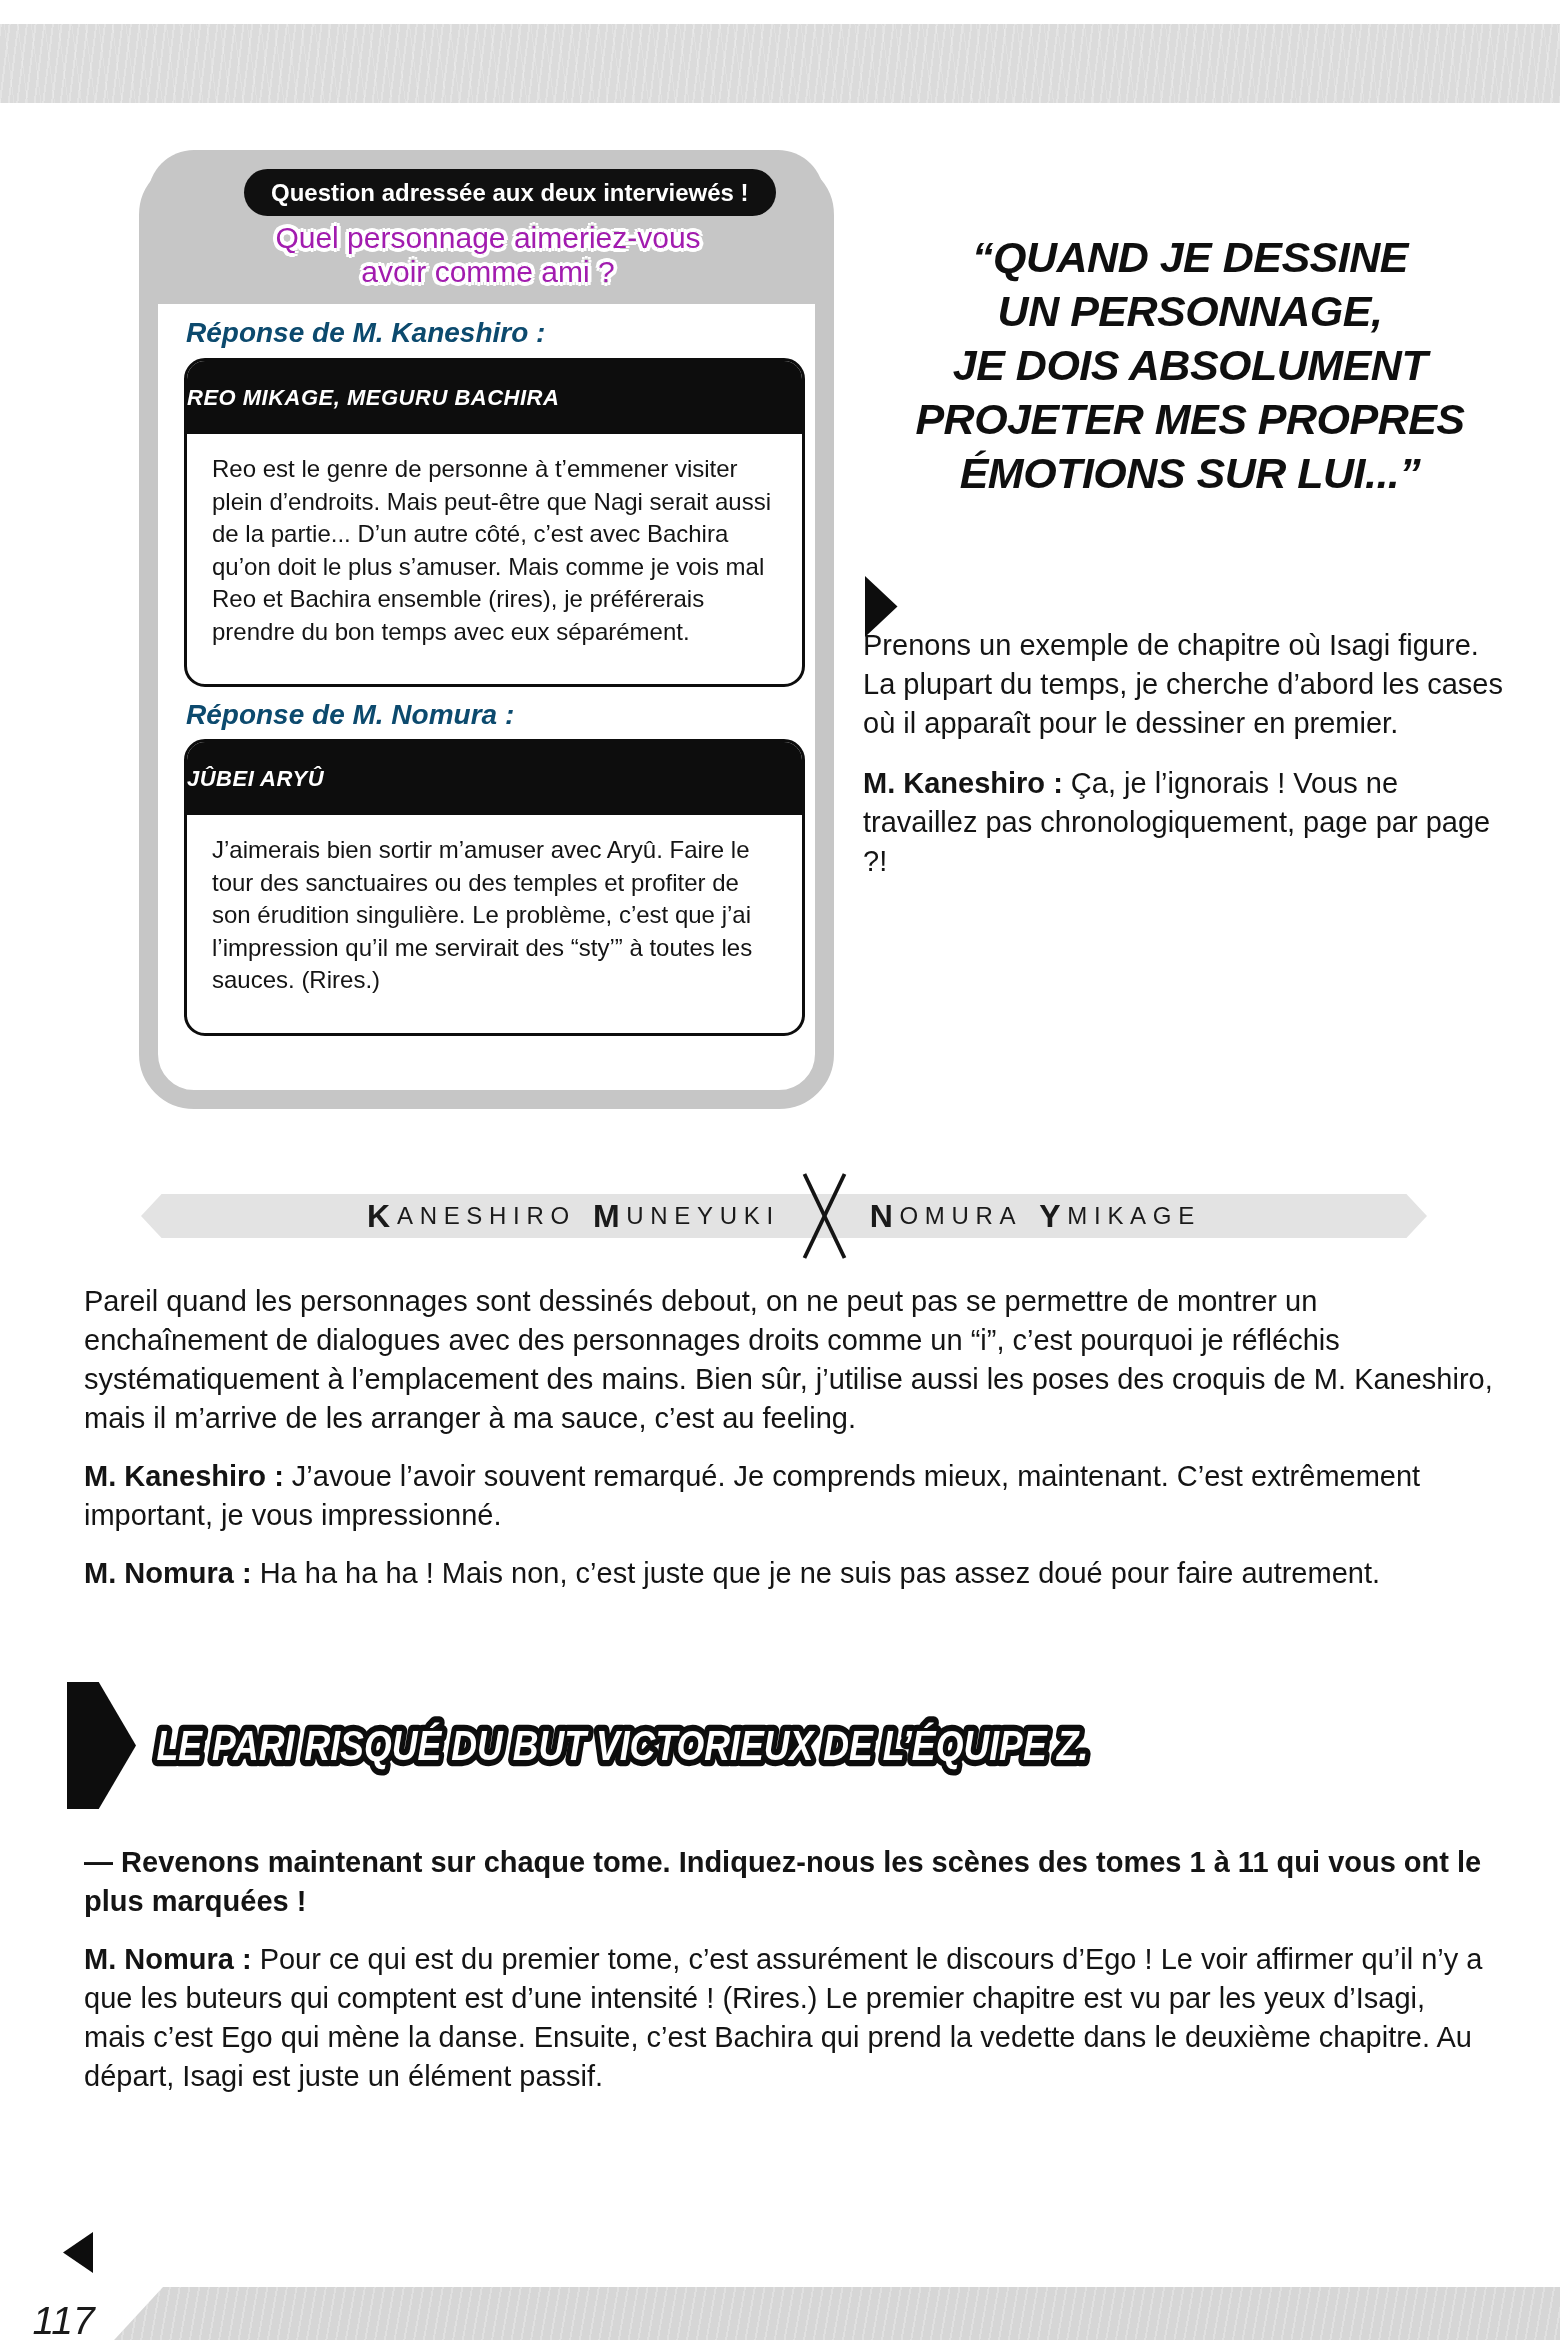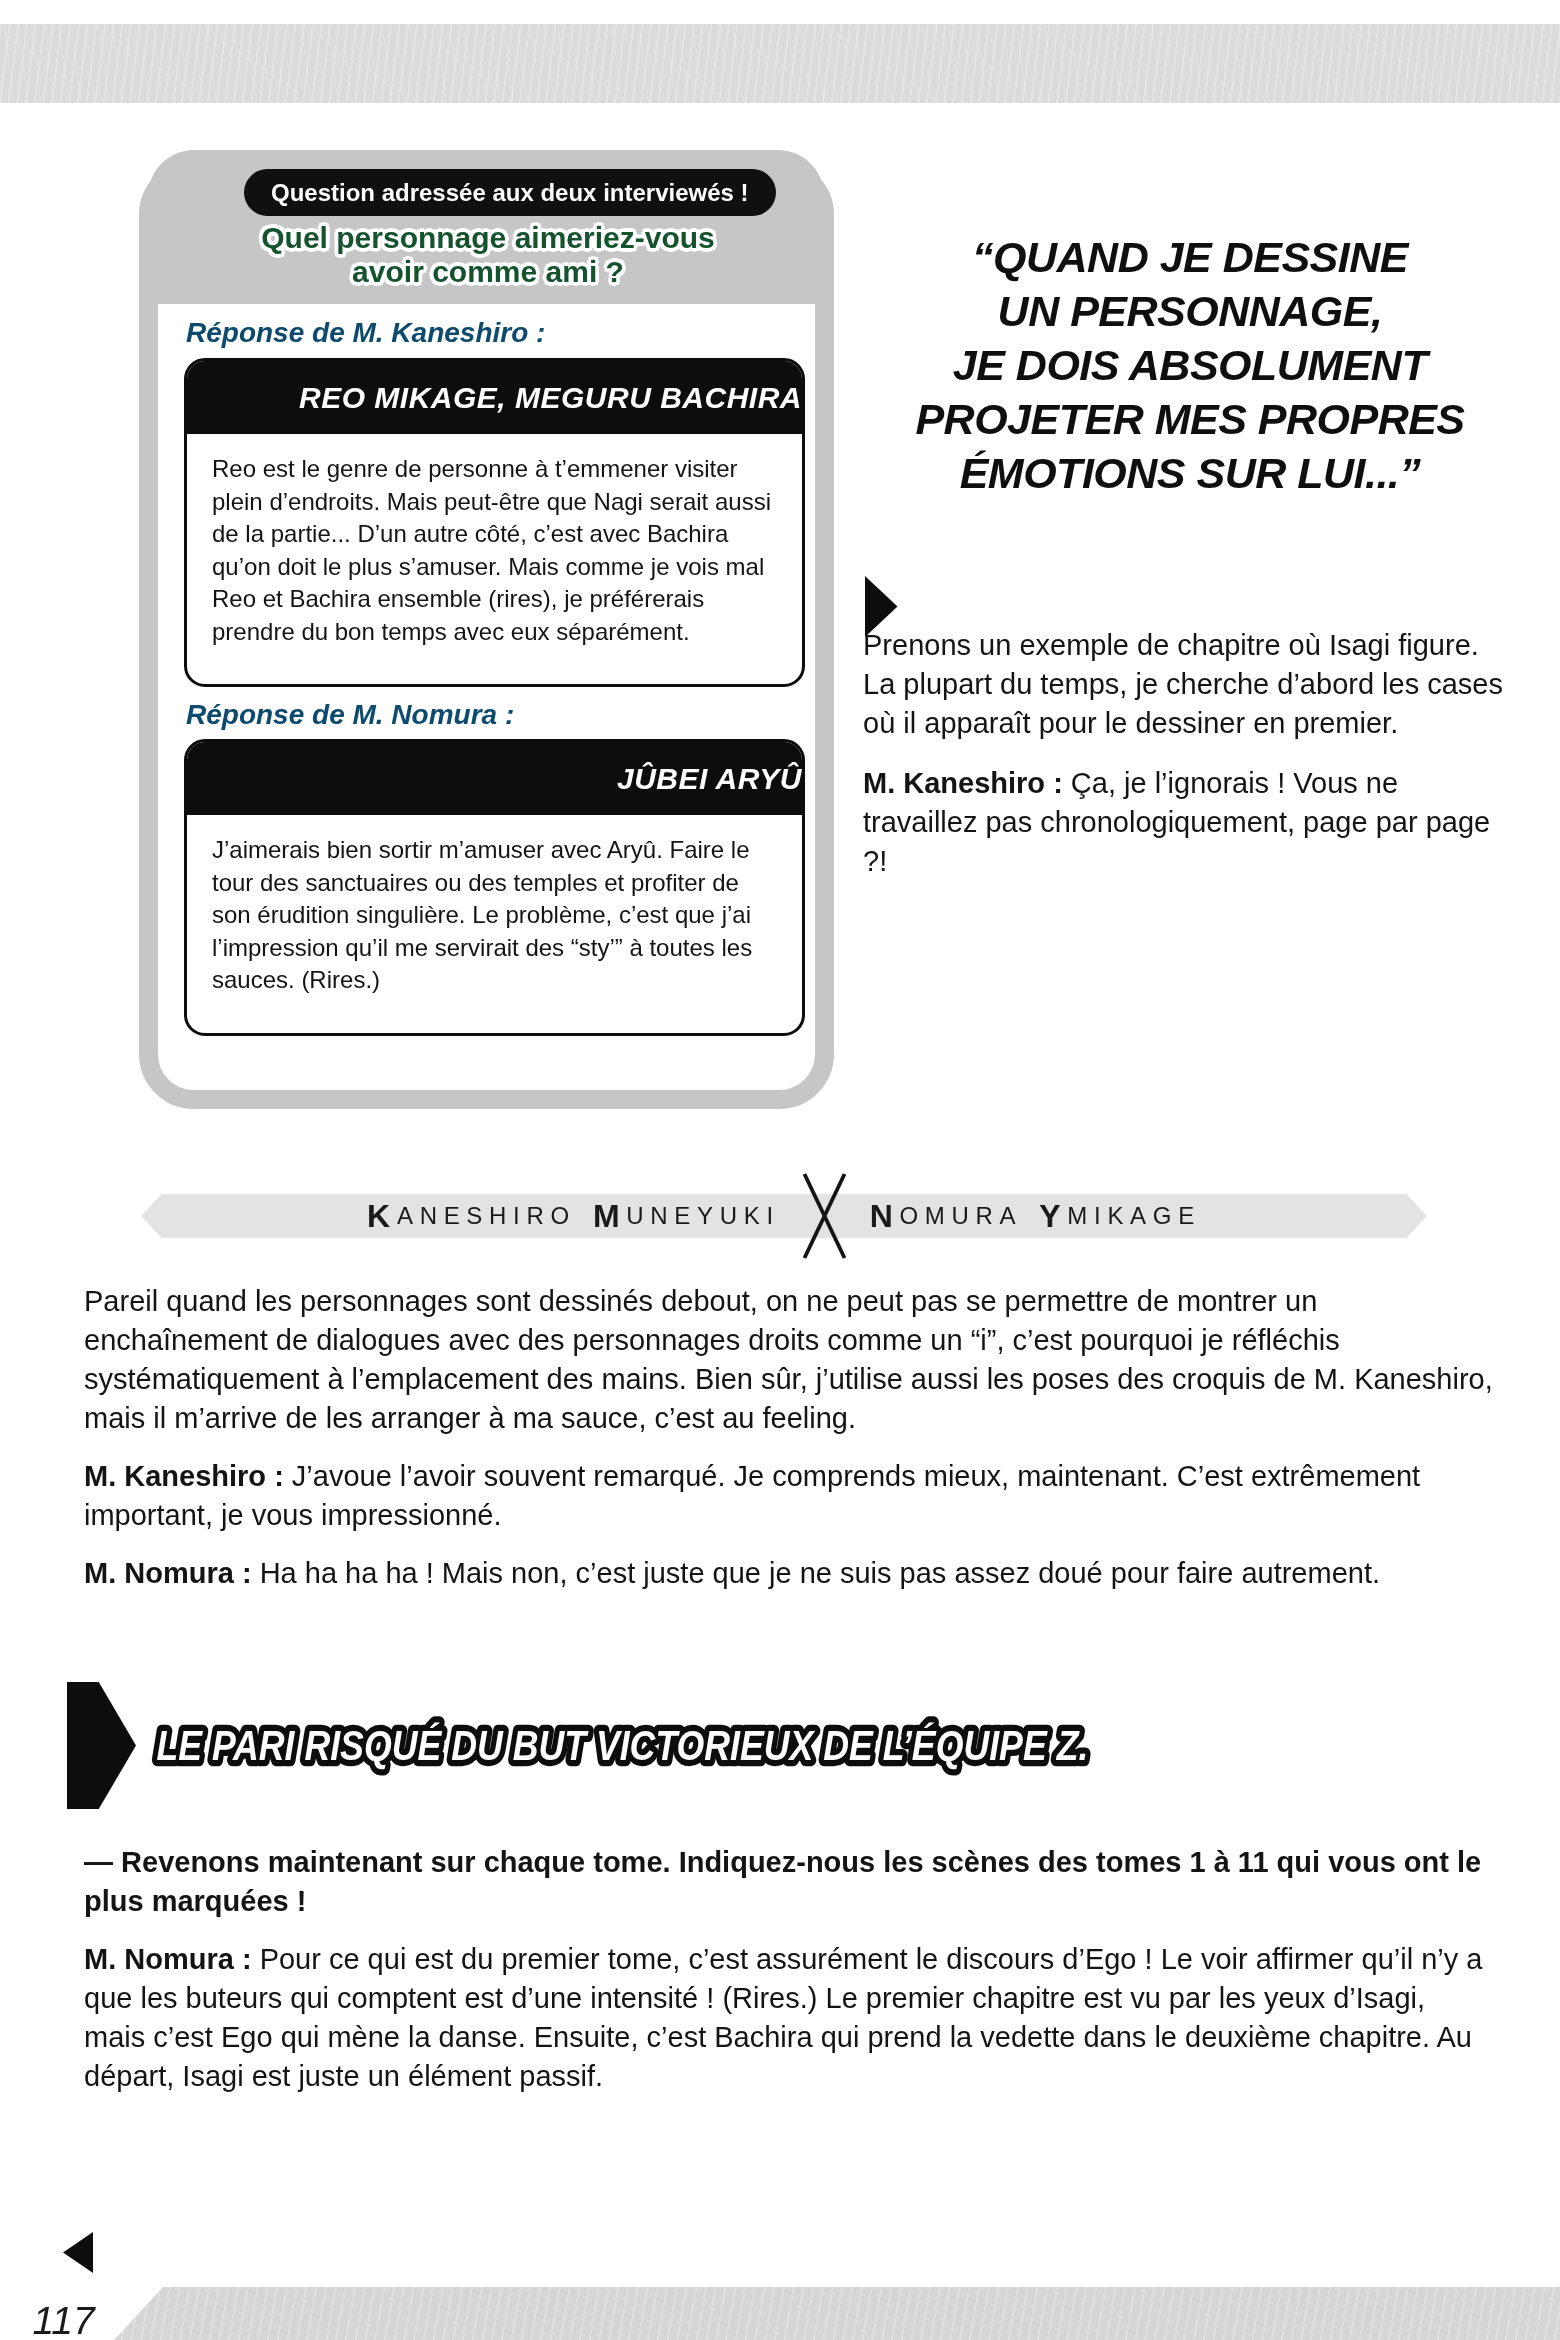--- a/index.html
+++ b/index.html
@@ -36,40 +36,40 @@
   .q-pill{
     position:absolute;left:244px;top:145px;
     background:#101010;color:#ffffff;
     font-size:24px;font-weight:bold;
     padding:9.6px 27px;border-radius:27px;
     white-space:nowrap;
   }
   .q-text{
     position:absolute;left:158px;top:197px;width:660px;
     text-align:center;
-    font-size:30px;font-weight:bold;color:#14532d;
+    font-size:30px;font-weight:normal;color:#a21caf;
     line-height:34px;
     text-shadow:
       -2.9px -2.9px 0 #fff, 2.9px -2.9px 0 #fff, -2.9px 2.9px 0 #fff, 2.9px 2.9px 0 #fff,
       -3.8px 0 0 #fff, 3.8px 0 0 #fff, 0 -3.8px 0 #fff, 0 3.8px 0 #fff;
   }
   .answer-label{
     position:absolute;left:186px;
     font-size:28px;font-weight:bold;font-style:italic;color:#0c4a6e;
   }
   .answer-card{
     position:absolute;left:184px;width:621px;
     background:#ffffff;
     border:3.8px solid #0d0d0d;border-radius:21px;
     box-sizing:border-box;overflow:hidden;
   }
   .answer-card .card-title{
     background:#0d0d0d;color:#ffffff;
-    font-size:30px;font-weight:bold;font-style:italic;
-    text-align:right;line-height:73px;height:73px;
+    font-size:22px;font-weight:bold;font-style:italic;
+    text-align:left;line-height:73px;height:73px;
     letter-spacing:0.5px;
   }
   .answer-card .card-body{
     padding:19px 25px 36px 25px;
     font-size:24px;line-height:32.5px;color:#141414;
   }
   
   .pull-quote{
     position:absolute;left:865px;top:206px;width:650px;
     text-align:center;

